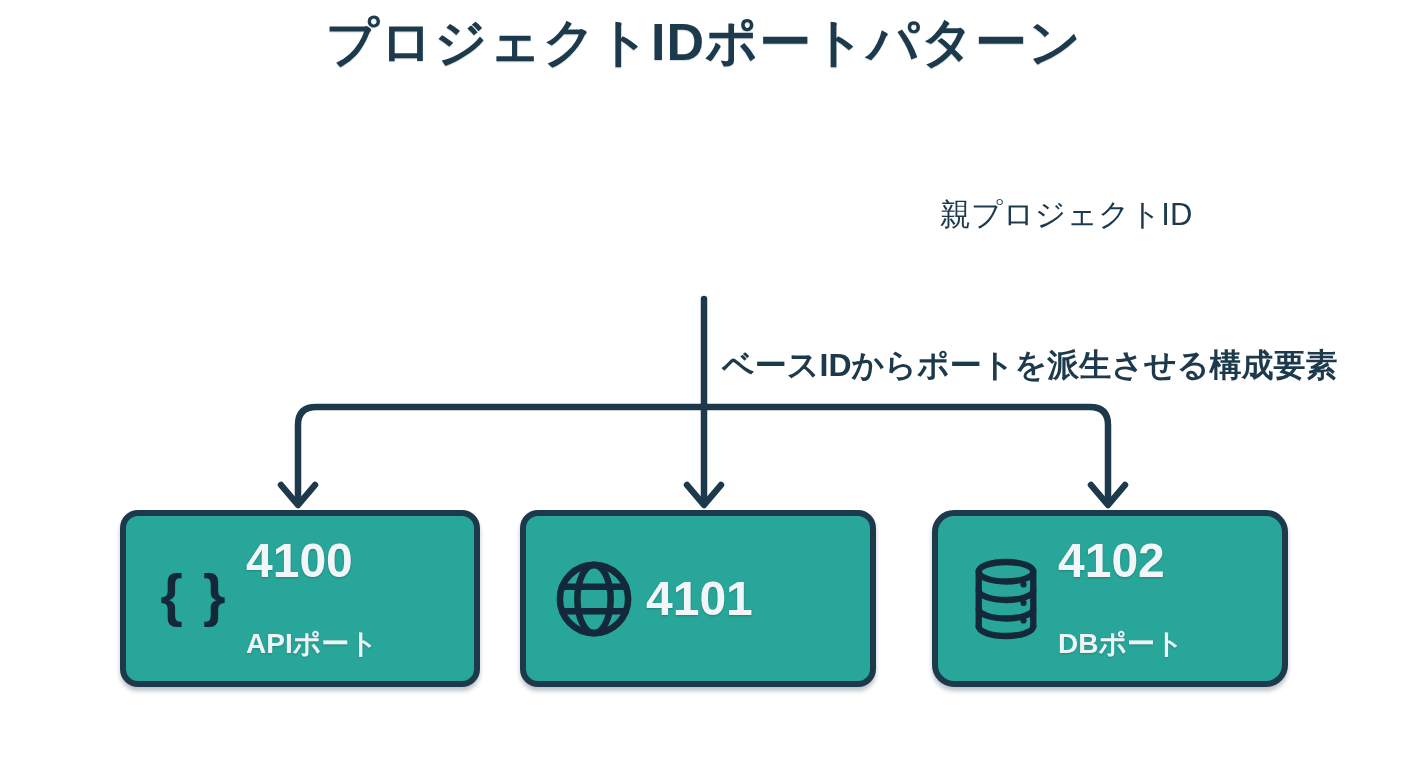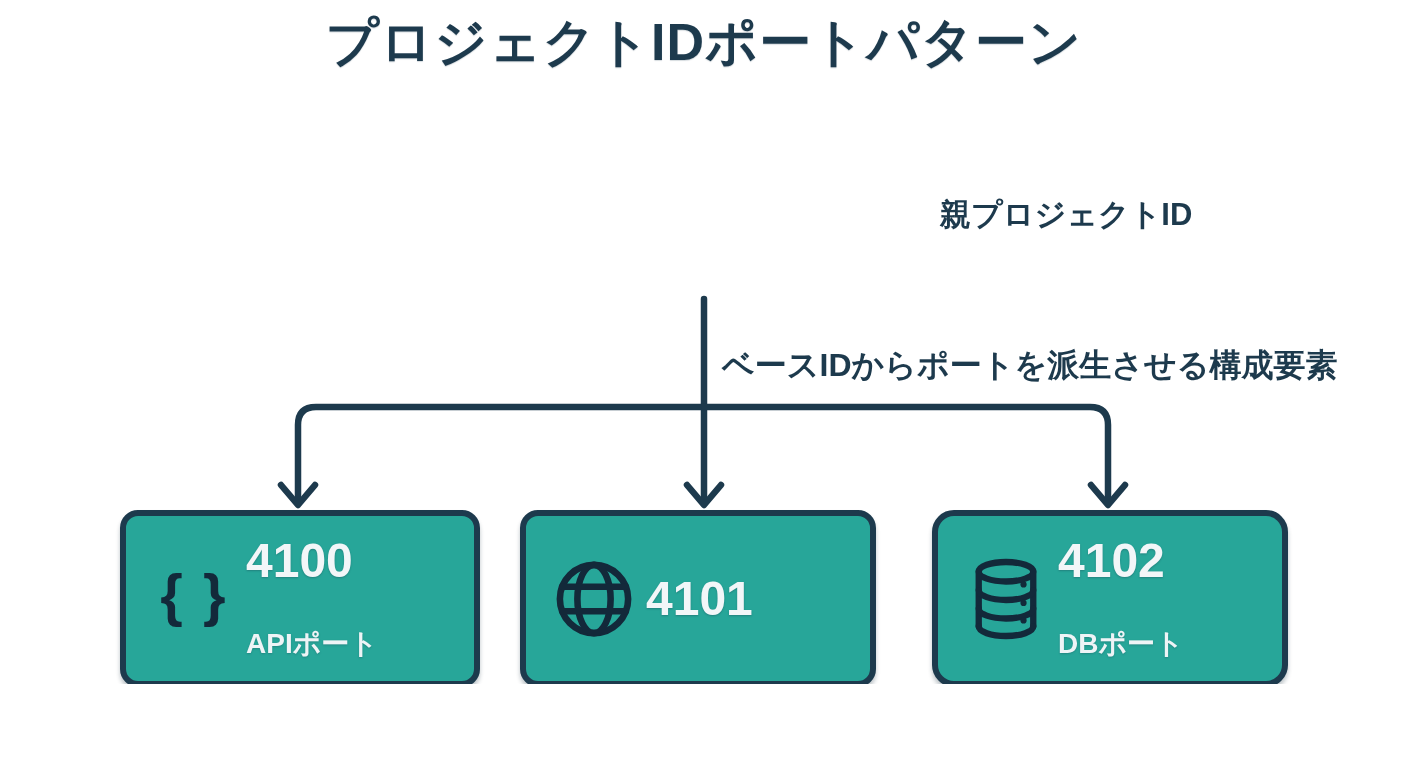--- a/index.html
+++ b/index.html
@@ -1,18 +1,18 @@
 <!DOCTYPE html>
 <html><head>
 <meta charset="utf-8">
 <style>
   html,body{margin:0;padding:0;background:#ffffff;}
   .stage{
     position:relative;
-    width:1408px;height:684px;
+    width:1408px;height:768px;
     background:#ffffff;
     overflow:hidden;
     font-family:"Liberation Sans","DejaVu Sans",sans-serif;
     color:#1d3a4d;
   }
   .title{
     position:absolute;left:0;top:8px;width:1408px;
     margin:0;text-align:center;
     font-size:52px;font-weight:800;letter-spacing:1px;
     color:#1d3a4d;
@@ -26,21 +26,21 @@
     border:6px solid #1d3a4d;border-radius:22px;
     display:flex;align-items:center;justify-content:center;
     box-shadow:0 3px 4px rgba(23,46,62,.25);
   }
   .parent-box .parent-label{
     font-size:43px;font-weight:800;color:#f2f6f8;
     text-shadow:0 1px 2px rgba(23,46,62,.3);
   }
   .side-label{
     position:absolute;left:940px;top:194px;
-    font-size:31px;font-weight:700;color:#1d3a4d;
+    font-size:31px;font-weight:400;color:#1d3a4d;
   }
   .annotation{
     position:absolute;left:722px;top:344px;
     font-size:32px;font-weight:700;color:#1d3a4d;white-space:nowrap;
   }
   .child-box{
     position:absolute;top:510px;height:177px;width:356px;
     box-sizing:border-box;
     background:#27a699;
     border:6px solid #1d3a4d;border-radius:18px;

